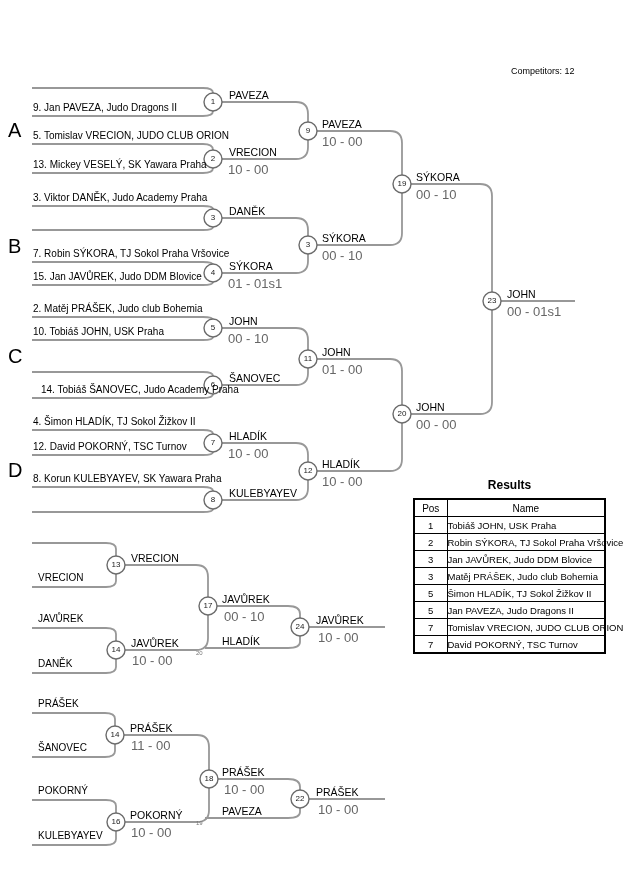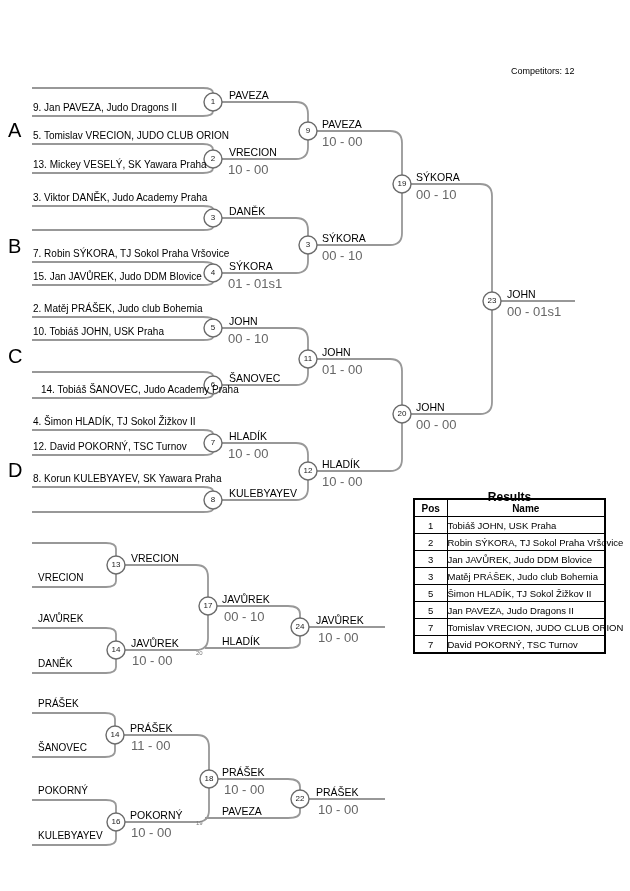--- a/index.html
+++ b/index.html
@@ -8,24 +8,24 @@
   .lines{position:absolute;left:0;top:0;}
   .t{position:absolute;white-space:pre;line-height:1.05;}
   .title{font-size:20px;font-weight:bold;}
   .comp{font-size:9px;}
   .grp{font-size:20px;}
   .entry{font-size:10px;}
   .win{font-size:10.5px;}
   .score{font-size:13px;color:#666;}
   .num{font-size:8px;color:#1a1a1a;width:18px;text-align:center;}
   .ref{font-size:6px;color:#777;}
-  .results-title{font-size:12px;font-weight:bold;text-align:center;margin-top:12px;}
+  .results-title{font-size:12px;font-weight:bold;text-align:center;}
   table.results{position:absolute;left:413px;top:498px;width:193px;border-collapse:collapse;table-layout:fixed;border:2px solid #000;font-size:9.5px;}
   table.results th,table.results td{border:1px solid #000;height:16px;padding:0;}
-  table.results th{font-weight:bold;font-size:10px;text-align:center;}
+  table.results th{font-weight:normal;font-size:10px;text-align:center;}
   td.pos{text-align:center;}
   td.name{padding-left:6px;white-space:pre;}
 </style>
 </head>
 <body>
 
 <div class="page">
 
   <div class="t comp" style="left:511px;top:67px">Competitors: 12</div>
 

